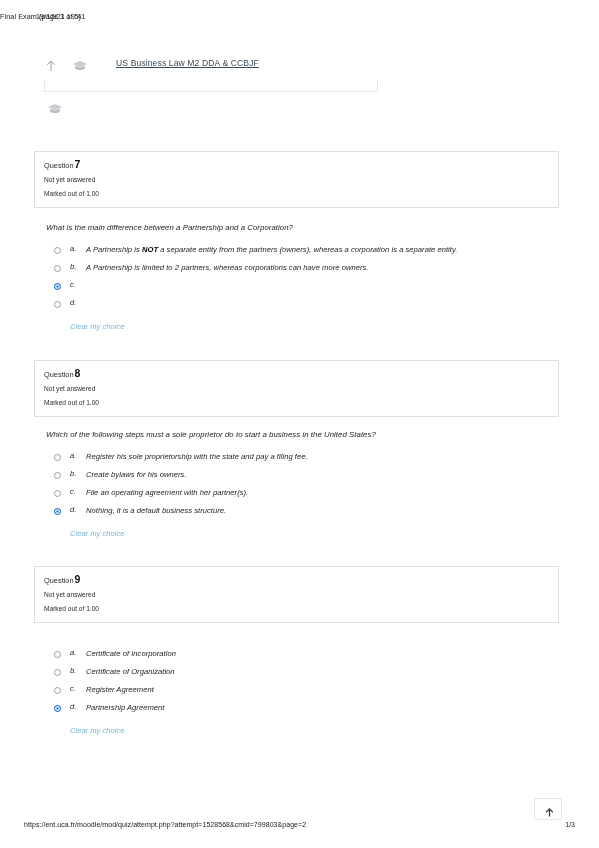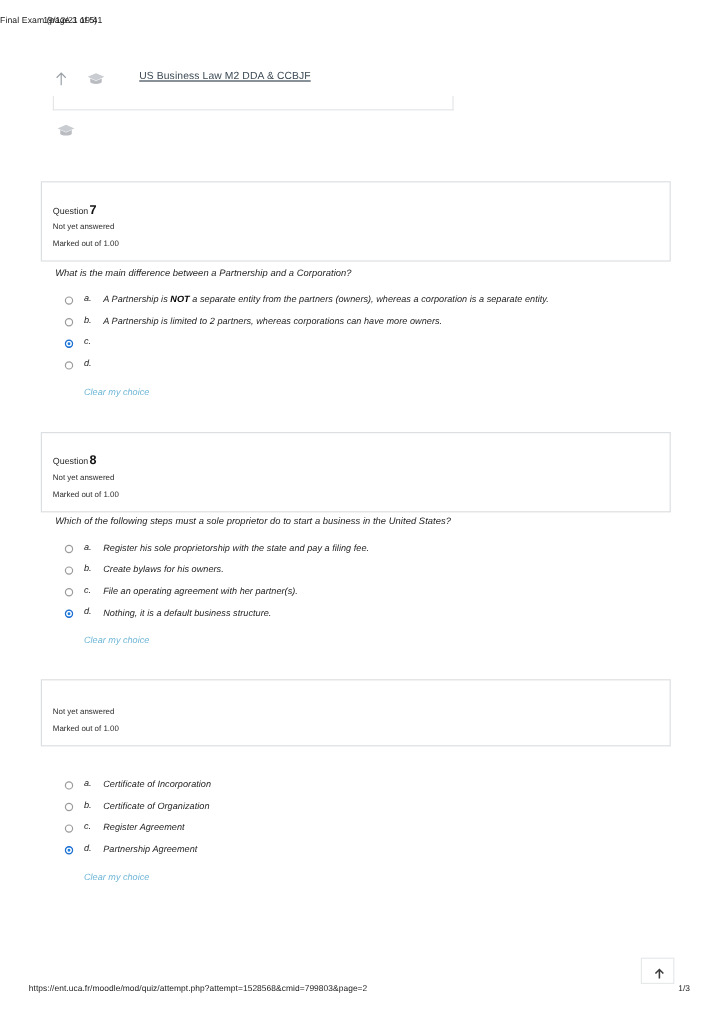--- a/index.html
+++ b/index.html
@@ -98,21 +98,21 @@
   }
 
   
   .qinfo {
     position: absolute;
     left: 34px;
     width: 525px;
     border: 1px solid #dcdfe2;
     background: #ffffff;
     box-sizing: border-box;
-    padding: 18px 9px 8px 9px;
+    padding: 7px 9px 8px 9px;
   }
   .qinfo-num {
     font-size: 7.4px;
     color: #2b2b2b;
     line-height: 11px;
     white-space: nowrap;
   }
   .qinfo-num b {
     font-size: 10.5px;
     font-weight: bold;
@@ -332,20 +332,23 @@
     <div class="ans-row">
       <span class="radio checked"></span>
       <span class="ans-letter">d.</span>
       <span class="ans-text"><span>Nothing, it is a default business structure.</span><b></b><span></span></span>
     </div>
     <div class="clear-choice">Clear my choice</div>
   </div>
 </div>
 
 <div class="qinfo" style="top:566px;">
+  <div class="qinfo-num">
+    <span>Question</span><b>9</b>
+  </div>
   <div class="qinfo-state">Not yet answered</div>
   <div class="qinfo-marks">Marked out of 1.00</div>
 </div>
 
 <div class="qbody" style="top:637px;">
   <div class="answers">
     <div class="ans-row">
       <span class="radio"></span>
       <span class="ans-letter">a.</span>
       <span class="ans-text"><span>Certificate of Incorporation</span><b></b><span></span></span>

